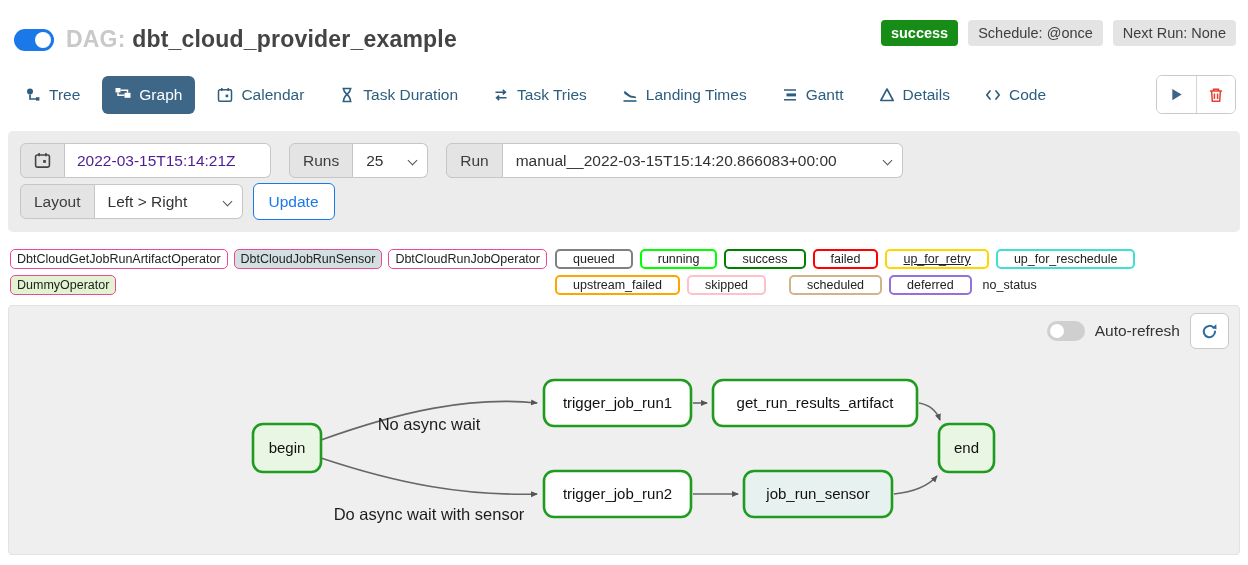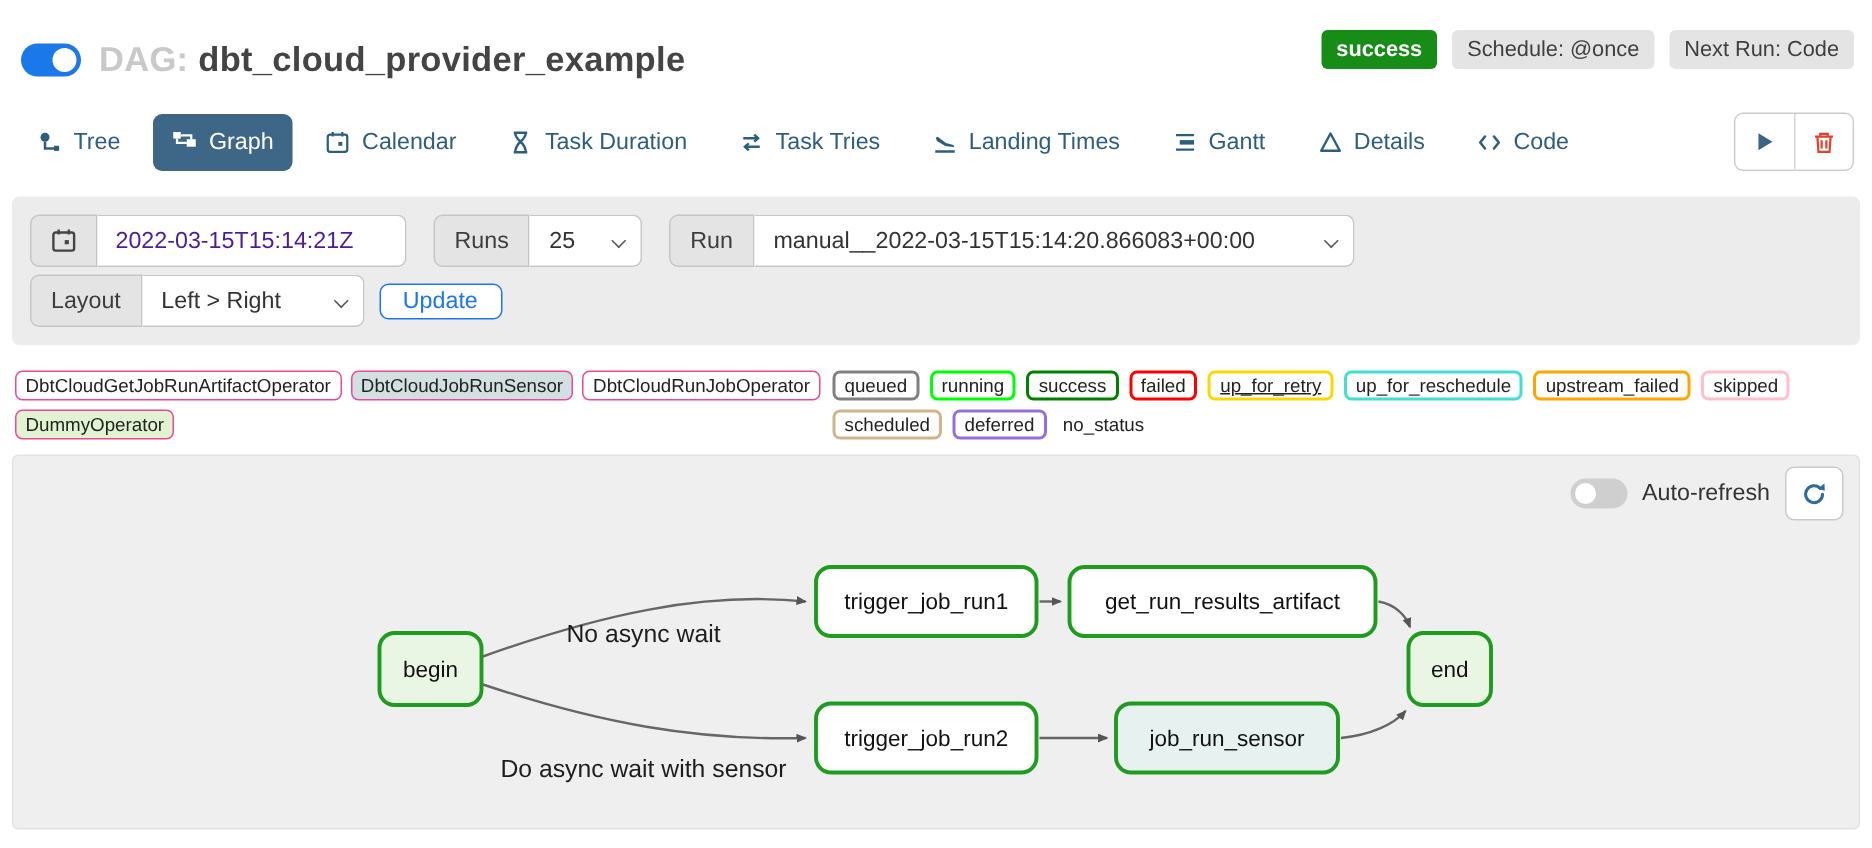--- a/index.html
+++ b/index.html
@@ -49,30 +49,30 @@
       font-family:inherit; display:flex; align-items:center; }
   input.itext { outline:none; }
   .iselect { border:1px solid #c6c6c6; background:#fff; padding:0 30px 0 13px; font-size:15.5px; color:#333;
       display:flex; align-items:center; position:relative; cursor:pointer; white-space:nowrap; }
   .iselect .chev { position:absolute; right:11px; top:13px; width:7px; height:7px;
       border-right:1.8px solid #555; border-bottom:1.8px solid #555; transform:rotate(45deg); }
   .cal-addon svg { width:17px; height:17px; }
   .find-task { margin-left:auto; width:180px; height:35px; border:1px solid #c9c9c9; border-radius:6px;
       padding:0 12px; font-size:15.5px; font-family:inherit; color:#333; background:#fff; outline:none; }
   .find-task::placeholder { color:#a9a9a9; }
-  .update-btn { height:24px; padding:0 15px; background:#fff; border:1.5px solid #1b78e8; color:#1b78e8;
+  .update-btn { height:37px; padding:0 15px; background:#fff; border:1.5px solid #1b78e8; color:#1b78e8;
       font-size:15.5px; border-radius:6px; cursor:pointer; font-family:inherit; }
 
   
   .legend { display:flex; margin-top:17px; padding:0 2px; align-items:flex-start; }
   .legend-ops { width:545px; display:flex; flex-wrap:wrap; gap:6px 6px; }
   .legend-statuses { flex:1; display:flex; flex-wrap:wrap; gap:6px 7px; align-items:center; }
   .op-badge { font-size:12.5px; color:#222; border:1px solid #ec4899; border-radius:5px; padding:2px 6px;
       white-space:nowrap; background:#fff; }
-  .status-badge { font-size:12.5px; color:#222; border:2px solid gray; border-radius:5px; padding:1px 6px;
+  .status-badge { font-size:12.5px; color:#222; border:2px solid gray; border-radius:5px; padding:1px 16px;
       white-space:nowrap; background:#fff; }
   .status-badge.noborder { border:none; background:transparent; padding:1px 4px; }
 
   
   .graph-panel { margin-top:10px; background:#efefef; border:1px solid #e2e2e2; border-radius:4px;
       position:relative; height:250px; }
   .graph-toolbar { position:absolute; top:7px; right:10px; display:flex; align-items:center; gap:10px; z-index:2; }
   .ar-label { font-size:15.5px; color:#333; }
   .refresh-btn { width:39px; height:36px; background:#fff; border:1px solid #c9c9c9; border-radius:6px;
       display:flex; align-items:center; justify-content:center; cursor:pointer; }
@@ -87,21 +87,21 @@
   <header class="hdr">
     <div class="hdr-left">
       <span class="switch on">
           <span class="knob"></span>
         </span>
       <h1 class="dag-title"><span class="prefix">DAG:</span> <span>dbt_cloud_provider_example</span></h1>
     </div>
     <div class="hdr-right">
       <span class="badge success">success</span>
       <span class="badge">Schedule: @once</span>
-      <span class="badge">Next Run: Code</span>
+      <span class="badge">Next Run: None</span>
     </div>
   </header>
 
   <nav class="tabbar">
     <div class="tabs" id="tabs-list">
         <div class="tab">
           <span class="ticon">
             <svg viewBox="0 0 16 16">
               <circle cx="5" cy="4.5" r="3" fill="currentColor"></circle>
               <path d="M5 7.5 V12 H12.5" fill="none" stroke="currentColor" stroke-width="1.7"></path>
@@ -250,21 +250,21 @@
       </div>
     <div class="legend-statuses" id="legend-statuses">
         <span class="status-badge" style="border-color: gray;">queued</span>
         <span class="status-badge" style="border-color: lime;">running</span>
         <span class="status-badge" style="border-color: green;">success</span>
         <span class="status-badge" style="border-color: red;">failed</span>
         <span class="status-badge" style="border-color: gold; text-decoration: underline;">up_for_retry</span>
         <span class="status-badge" style="border-color: turquoise;">up_for_reschedule</span>
         <span class="status-badge" style="border-color: orange;">upstream_failed</span>
         <span class="status-badge" style="border-color: pink;">skipped</span>
-        <span class="status-badge" style="border-color: tan;">scheduled</span>
+        <span class="status-badge" style="border-color: tan; margin-left: 16px;">scheduled</span>
         <span class="status-badge" style="border-color: mediumpurple;">deferred</span>
         <span class="status-badge noborder">no_status</span>
       </div>
   </section>
 
   <section class="graph-panel">
     <div class="graph-toolbar">
       <span class="switch off" style="width:38px;height:20px">
           <span class="knob" style="width:14px;height:14px"></span>
         </span>

